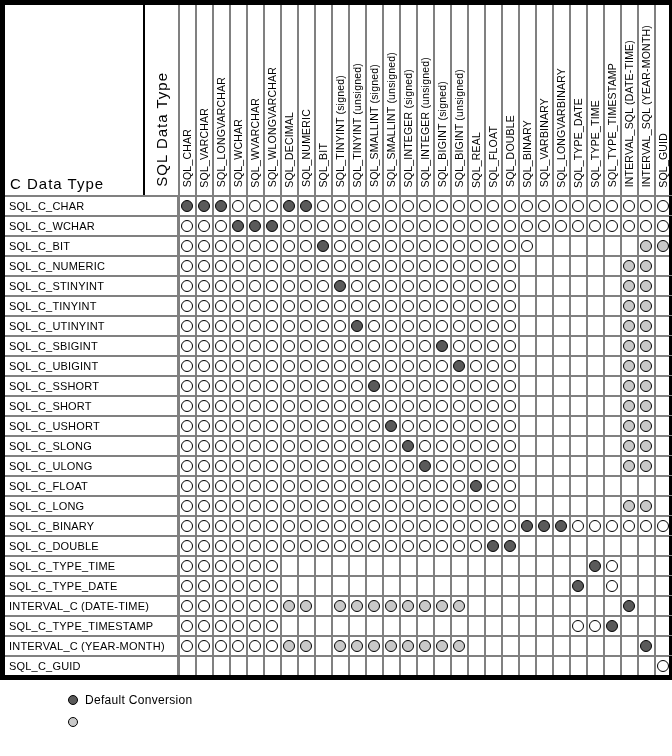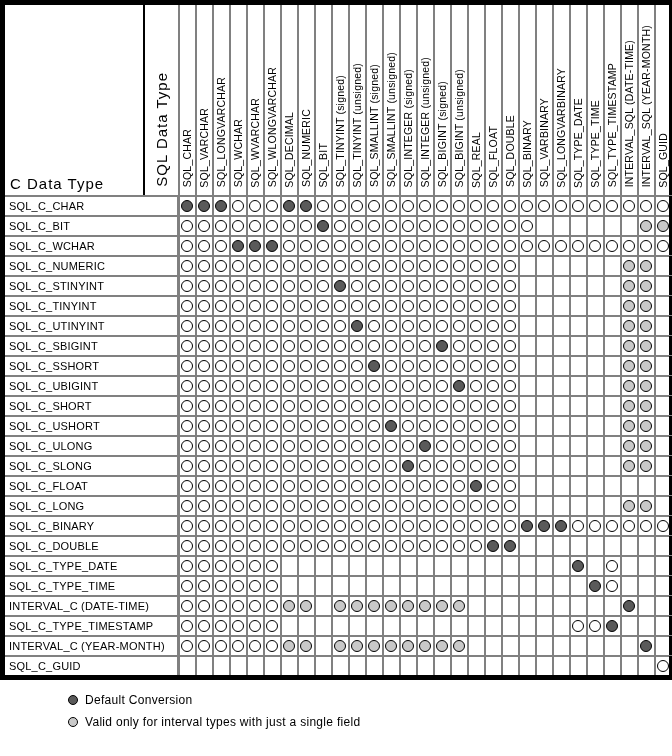--- a/index.html
+++ b/index.html
@@ -176,20 +176,52 @@
         <td class="cell"><span class="dot dot-supported"></span></td>
         <td class="cell"><span class="dot dot-supported"></span></td>
         <td class="cell"><span class="dot dot-supported"></span></td>
         <td class="cell"><span class="dot dot-supported"></span></td>
         <td class="cell"><span class="dot dot-supported"></span></td>
         <td class="cell"><span class="dot dot-supported"></span></td>
         <td class="cell"><span class="dot dot-supported"></span></td>
         <td class="cell"><span class="dot dot-supported"></span></td>
       </tr>
       <tr>
+        <th class="rowhead" colspan="2">SQL_C_WCHAR</th>
+        <td class="cell"><span class="dot dot-supported"></span></td>
+        <td class="cell"><span class="dot dot-supported"></span></td>
+        <td class="cell"><span class="dot dot-supported"></span></td>
+        <td class="cell"><span class="dot dot-default"></span></td>
+        <td class="cell"><span class="dot dot-default"></span></td>
+        <td class="cell"><span class="dot dot-default"></span></td>
+        <td class="cell"><span class="dot dot-supported"></span></td>
+        <td class="cell"><span class="dot dot-supported"></span></td>
+        <td class="cell"><span class="dot dot-supported"></span></td>
+        <td class="cell"><span class="dot dot-supported"></span></td>
+        <td class="cell"><span class="dot dot-supported"></span></td>
+        <td class="cell"><span class="dot dot-supported"></span></td>
+        <td class="cell"><span class="dot dot-supported"></span></td>
+        <td class="cell"><span class="dot dot-supported"></span></td>
+        <td class="cell"><span class="dot dot-supported"></span></td>
+        <td class="cell"><span class="dot dot-supported"></span></td>
+        <td class="cell"><span class="dot dot-supported"></span></td>
+        <td class="cell"><span class="dot dot-supported"></span></td>
+        <td class="cell"><span class="dot dot-supported"></span></td>
+        <td class="cell"><span class="dot dot-supported"></span></td>
+        <td class="cell"><span class="dot dot-supported"></span></td>
+        <td class="cell"><span class="dot dot-supported"></span></td>
+        <td class="cell"><span class="dot dot-supported"></span></td>
+        <td class="cell"><span class="dot dot-supported"></span></td>
+        <td class="cell"><span class="dot dot-supported"></span></td>
+        <td class="cell"><span class="dot dot-supported"></span></td>
+        <td class="cell"><span class="dot dot-supported"></span></td>
+        <td class="cell"><span class="dot dot-supported"></span></td>
+        <td class="cell"><span class="dot dot-supported"></span></td>
+      </tr>
+      <tr>
         <th class="rowhead" colspan="2">SQL_C_BIT</th>
         <td class="cell"><span class="dot dot-supported"></span></td>
         <td class="cell"><span class="dot dot-supported"></span></td>
         <td class="cell"><span class="dot dot-supported"></span></td>
         <td class="cell"><span class="dot dot-supported"></span></td>
         <td class="cell"><span class="dot dot-supported"></span></td>
         <td class="cell"><span class="dot dot-supported"></span></td>
         <td class="cell"><span class="dot dot-supported"></span></td>
         <td class="cell"><span class="dot dot-supported"></span></td>
         <td class="cell"><span class="dot dot-default"></span></td>
@@ -209,52 +241,20 @@
         <td class="cell"></td>
         <td class="cell"></td>
         <td class="cell"></td>
         <td class="cell"></td>
         <td class="cell"></td>
         <td class="cell"><span class="dot dot-interval"></span></td>
         <td class="cell"><span class="dot dot-interval"></span></td>
         <td class="cell"></td>
       </tr>
       <tr>
-        <th class="rowhead" colspan="2">SQL_C_WCHAR</th>
-        <td class="cell"><span class="dot dot-supported"></span></td>
-        <td class="cell"><span class="dot dot-supported"></span></td>
-        <td class="cell"><span class="dot dot-supported"></span></td>
-        <td class="cell"><span class="dot dot-default"></span></td>
-        <td class="cell"><span class="dot dot-default"></span></td>
-        <td class="cell"><span class="dot dot-default"></span></td>
-        <td class="cell"><span class="dot dot-supported"></span></td>
-        <td class="cell"><span class="dot dot-supported"></span></td>
-        <td class="cell"><span class="dot dot-supported"></span></td>
-        <td class="cell"><span class="dot dot-supported"></span></td>
-        <td class="cell"><span class="dot dot-supported"></span></td>
-        <td class="cell"><span class="dot dot-supported"></span></td>
-        <td class="cell"><span class="dot dot-supported"></span></td>
-        <td class="cell"><span class="dot dot-supported"></span></td>
-        <td class="cell"><span class="dot dot-supported"></span></td>
-        <td class="cell"><span class="dot dot-supported"></span></td>
-        <td class="cell"><span class="dot dot-supported"></span></td>
-        <td class="cell"><span class="dot dot-supported"></span></td>
-        <td class="cell"><span class="dot dot-supported"></span></td>
-        <td class="cell"><span class="dot dot-supported"></span></td>
-        <td class="cell"><span class="dot dot-supported"></span></td>
-        <td class="cell"><span class="dot dot-supported"></span></td>
-        <td class="cell"><span class="dot dot-supported"></span></td>
-        <td class="cell"><span class="dot dot-supported"></span></td>
-        <td class="cell"><span class="dot dot-supported"></span></td>
-        <td class="cell"><span class="dot dot-supported"></span></td>
-        <td class="cell"><span class="dot dot-supported"></span></td>
-        <td class="cell"><span class="dot dot-supported"></span></td>
-        <td class="cell"><span class="dot dot-supported"></span></td>
-      </tr>
-      <tr>
         <th class="rowhead" colspan="2">SQL_C_NUMERIC</th>
         <td class="cell"><span class="dot dot-supported"></span></td>
         <td class="cell"><span class="dot dot-supported"></span></td>
         <td class="cell"><span class="dot dot-supported"></span></td>
         <td class="cell"><span class="dot dot-supported"></span></td>
         <td class="cell"><span class="dot dot-supported"></span></td>
         <td class="cell"><span class="dot dot-supported"></span></td>
         <td class="cell"><span class="dot dot-supported"></span></td>
         <td class="cell"><span class="dot dot-supported"></span></td>
         <td class="cell"><span class="dot dot-supported"></span></td>
@@ -401,20 +401,52 @@
         <td class="cell"></td>
         <td class="cell"></td>
         <td class="cell"></td>
         <td class="cell"></td>
         <td class="cell"></td>
         <td class="cell"><span class="dot dot-interval"></span></td>
         <td class="cell"><span class="dot dot-interval"></span></td>
         <td class="cell"></td>
       </tr>
       <tr>
+        <th class="rowhead" colspan="2">SQL_C_UBIGINT</th>
+        <td class="cell"><span class="dot dot-supported"></span></td>
+        <td class="cell"><span class="dot dot-supported"></span></td>
+        <td class="cell"><span class="dot dot-supported"></span></td>
+        <td class="cell"><span class="dot dot-supported"></span></td>
+        <td class="cell"><span class="dot dot-supported"></span></td>
+        <td class="cell"><span class="dot dot-supported"></span></td>
+        <td class="cell"><span class="dot dot-supported"></span></td>
+        <td class="cell"><span class="dot dot-supported"></span></td>
+        <td class="cell"><span class="dot dot-supported"></span></td>
+        <td class="cell"><span class="dot dot-supported"></span></td>
+        <td class="cell"><span class="dot dot-supported"></span></td>
+        <td class="cell"><span class="dot dot-supported"></span></td>
+        <td class="cell"><span class="dot dot-supported"></span></td>
+        <td class="cell"><span class="dot dot-supported"></span></td>
+        <td class="cell"><span class="dot dot-supported"></span></td>
+        <td class="cell"><span class="dot dot-supported"></span></td>
+        <td class="cell"><span class="dot dot-default"></span></td>
+        <td class="cell"><span class="dot dot-supported"></span></td>
+        <td class="cell"><span class="dot dot-supported"></span></td>
+        <td class="cell"><span class="dot dot-supported"></span></td>
+        <td class="cell"></td>
+        <td class="cell"></td>
+        <td class="cell"></td>
+        <td class="cell"></td>
+        <td class="cell"></td>
+        <td class="cell"></td>
+        <td class="cell"><span class="dot dot-interval"></span></td>
+        <td class="cell"><span class="dot dot-interval"></span></td>
+        <td class="cell"></td>
+      </tr>
+      <tr>
         <th class="rowhead" colspan="2">SQL_C_SSHORT</th>
         <td class="cell"><span class="dot dot-supported"></span></td>
         <td class="cell"><span class="dot dot-supported"></span></td>
         <td class="cell"><span class="dot dot-supported"></span></td>
         <td class="cell"><span class="dot dot-supported"></span></td>
         <td class="cell"><span class="dot dot-supported"></span></td>
         <td class="cell"><span class="dot dot-supported"></span></td>
         <td class="cell"><span class="dot dot-supported"></span></td>
         <td class="cell"><span class="dot dot-supported"></span></td>
         <td class="cell"><span class="dot dot-supported"></span></td>
@@ -433,52 +465,20 @@
         <td class="cell"></td>
         <td class="cell"></td>
         <td class="cell"></td>
         <td class="cell"></td>
         <td class="cell"></td>
         <td class="cell"><span class="dot dot-interval"></span></td>
         <td class="cell"><span class="dot dot-interval"></span></td>
         <td class="cell"></td>
       </tr>
       <tr>
-        <th class="rowhead" colspan="2">SQL_C_UBIGINT</th>
-        <td class="cell"><span class="dot dot-supported"></span></td>
-        <td class="cell"><span class="dot dot-supported"></span></td>
-        <td class="cell"><span class="dot dot-supported"></span></td>
-        <td class="cell"><span class="dot dot-supported"></span></td>
-        <td class="cell"><span class="dot dot-supported"></span></td>
-        <td class="cell"><span class="dot dot-supported"></span></td>
-        <td class="cell"><span class="dot dot-supported"></span></td>
-        <td class="cell"><span class="dot dot-supported"></span></td>
-        <td class="cell"><span class="dot dot-supported"></span></td>
-        <td class="cell"><span class="dot dot-supported"></span></td>
-        <td class="cell"><span class="dot dot-supported"></span></td>
-        <td class="cell"><span class="dot dot-supported"></span></td>
-        <td class="cell"><span class="dot dot-supported"></span></td>
-        <td class="cell"><span class="dot dot-supported"></span></td>
-        <td class="cell"><span class="dot dot-supported"></span></td>
-        <td class="cell"><span class="dot dot-supported"></span></td>
-        <td class="cell"><span class="dot dot-default"></span></td>
-        <td class="cell"><span class="dot dot-supported"></span></td>
-        <td class="cell"><span class="dot dot-supported"></span></td>
-        <td class="cell"><span class="dot dot-supported"></span></td>
-        <td class="cell"></td>
-        <td class="cell"></td>
-        <td class="cell"></td>
-        <td class="cell"></td>
-        <td class="cell"></td>
-        <td class="cell"></td>
-        <td class="cell"><span class="dot dot-interval"></span></td>
-        <td class="cell"><span class="dot dot-interval"></span></td>
-        <td class="cell"></td>
-      </tr>
-      <tr>
         <th class="rowhead" colspan="2">SQL_C_SHORT</th>
         <td class="cell"><span class="dot dot-supported"></span></td>
         <td class="cell"><span class="dot dot-supported"></span></td>
         <td class="cell"><span class="dot dot-supported"></span></td>
         <td class="cell"><span class="dot dot-supported"></span></td>
         <td class="cell"><span class="dot dot-supported"></span></td>
         <td class="cell"><span class="dot dot-supported"></span></td>
         <td class="cell"><span class="dot dot-supported"></span></td>
         <td class="cell"><span class="dot dot-supported"></span></td>
         <td class="cell"><span class="dot dot-supported"></span></td>
@@ -529,20 +529,52 @@
         <td class="cell"></td>
         <td class="cell"></td>
         <td class="cell"></td>
         <td class="cell"></td>
         <td class="cell"></td>
         <td class="cell"><span class="dot dot-interval"></span></td>
         <td class="cell"><span class="dot dot-interval"></span></td>
         <td class="cell"></td>
       </tr>
       <tr>
+        <th class="rowhead" colspan="2">SQL_C_SLONG</th>
+        <td class="cell"><span class="dot dot-supported"></span></td>
+        <td class="cell"><span class="dot dot-supported"></span></td>
+        <td class="cell"><span class="dot dot-supported"></span></td>
+        <td class="cell"><span class="dot dot-supported"></span></td>
+        <td class="cell"><span class="dot dot-supported"></span></td>
+        <td class="cell"><span class="dot dot-supported"></span></td>
+        <td class="cell"><span class="dot dot-supported"></span></td>
+        <td class="cell"><span class="dot dot-supported"></span></td>
+        <td class="cell"><span class="dot dot-supported"></span></td>
+        <td class="cell"><span class="dot dot-supported"></span></td>
+        <td class="cell"><span class="dot dot-supported"></span></td>
+        <td class="cell"><span class="dot dot-supported"></span></td>
+        <td class="cell"><span class="dot dot-supported"></span></td>
+        <td class="cell"><span class="dot dot-default"></span></td>
+        <td class="cell"><span class="dot dot-supported"></span></td>
+        <td class="cell"><span class="dot dot-supported"></span></td>
+        <td class="cell"><span class="dot dot-supported"></span></td>
+        <td class="cell"><span class="dot dot-supported"></span></td>
+        <td class="cell"><span class="dot dot-supported"></span></td>
+        <td class="cell"><span class="dot dot-supported"></span></td>
+        <td class="cell"></td>
+        <td class="cell"></td>
+        <td class="cell"></td>
+        <td class="cell"></td>
+        <td class="cell"></td>
+        <td class="cell"></td>
+        <td class="cell"><span class="dot dot-interval"></span></td>
+        <td class="cell"><span class="dot dot-interval"></span></td>
+        <td class="cell"></td>
+      </tr>
+      <tr>
         <th class="rowhead" colspan="2">SQL_C_ULONG</th>
         <td class="cell"><span class="dot dot-supported"></span></td>
         <td class="cell"><span class="dot dot-supported"></span></td>
         <td class="cell"><span class="dot dot-supported"></span></td>
         <td class="cell"><span class="dot dot-supported"></span></td>
         <td class="cell"><span class="dot dot-supported"></span></td>
         <td class="cell"><span class="dot dot-supported"></span></td>
         <td class="cell"><span class="dot dot-supported"></span></td>
         <td class="cell"><span class="dot dot-supported"></span></td>
         <td class="cell"><span class="dot dot-supported"></span></td>
@@ -561,52 +593,20 @@
         <td class="cell"></td>
         <td class="cell"></td>
         <td class="cell"></td>
         <td class="cell"></td>
         <td class="cell"></td>
         <td class="cell"><span class="dot dot-interval"></span></td>
         <td class="cell"><span class="dot dot-interval"></span></td>
         <td class="cell"></td>
       </tr>
       <tr>
-        <th class="rowhead" colspan="2">SQL_C_SLONG</th>
-        <td class="cell"><span class="dot dot-supported"></span></td>
-        <td class="cell"><span class="dot dot-supported"></span></td>
-        <td class="cell"><span class="dot dot-supported"></span></td>
-        <td class="cell"><span class="dot dot-supported"></span></td>
-        <td class="cell"><span class="dot dot-supported"></span></td>
-        <td class="cell"><span class="dot dot-supported"></span></td>
-        <td class="cell"><span class="dot dot-supported"></span></td>
-        <td class="cell"><span class="dot dot-supported"></span></td>
-        <td class="cell"><span class="dot dot-supported"></span></td>
-        <td class="cell"><span class="dot dot-supported"></span></td>
-        <td class="cell"><span class="dot dot-supported"></span></td>
-        <td class="cell"><span class="dot dot-supported"></span></td>
-        <td class="cell"><span class="dot dot-supported"></span></td>
-        <td class="cell"><span class="dot dot-default"></span></td>
-        <td class="cell"><span class="dot dot-supported"></span></td>
-        <td class="cell"><span class="dot dot-supported"></span></td>
-        <td class="cell"><span class="dot dot-supported"></span></td>
-        <td class="cell"><span class="dot dot-supported"></span></td>
-        <td class="cell"><span class="dot dot-supported"></span></td>
-        <td class="cell"><span class="dot dot-supported"></span></td>
-        <td class="cell"></td>
-        <td class="cell"></td>
-        <td class="cell"></td>
-        <td class="cell"></td>
-        <td class="cell"></td>
-        <td class="cell"></td>
-        <td class="cell"><span class="dot dot-interval"></span></td>
-        <td class="cell"><span class="dot dot-interval"></span></td>
-        <td class="cell"></td>
-      </tr>
-      <tr>
         <th class="rowhead" colspan="2">SQL_C_FLOAT</th>
         <td class="cell"><span class="dot dot-supported"></span></td>
         <td class="cell"><span class="dot dot-supported"></span></td>
         <td class="cell"><span class="dot dot-supported"></span></td>
         <td class="cell"><span class="dot dot-supported"></span></td>
         <td class="cell"><span class="dot dot-supported"></span></td>
         <td class="cell"><span class="dot dot-supported"></span></td>
         <td class="cell"><span class="dot dot-supported"></span></td>
         <td class="cell"><span class="dot dot-supported"></span></td>
         <td class="cell"><span class="dot dot-supported"></span></td>
@@ -721,20 +721,52 @@
         <td class="cell"></td>
         <td class="cell"></td>
         <td class="cell"></td>
         <td class="cell"></td>
         <td class="cell"></td>
         <td class="cell"></td>
         <td class="cell"></td>
         <td class="cell"></td>
       </tr>
       <tr>
+        <th class="rowhead" colspan="2">SQL_C_TYPE_TIME</th>
+        <td class="cell"><span class="dot dot-supported"></span></td>
+        <td class="cell"><span class="dot dot-supported"></span></td>
+        <td class="cell"><span class="dot dot-supported"></span></td>
+        <td class="cell"><span class="dot dot-supported"></span></td>
+        <td class="cell"><span class="dot dot-supported"></span></td>
+        <td class="cell"><span class="dot dot-supported"></span></td>
+        <td class="cell"></td>
+        <td class="cell"></td>
+        <td class="cell"></td>
+        <td class="cell"></td>
+        <td class="cell"></td>
+        <td class="cell"></td>
+        <td class="cell"></td>
+        <td class="cell"></td>
+        <td class="cell"></td>
+        <td class="cell"></td>
+        <td class="cell"></td>
+        <td class="cell"></td>
+        <td class="cell"></td>
+        <td class="cell"></td>
+        <td class="cell"></td>
+        <td class="cell"></td>
+        <td class="cell"></td>
+        <td class="cell"></td>
+        <td class="cell"><span class="dot dot-default"></span></td>
+        <td class="cell"><span class="dot dot-supported"></span></td>
+        <td class="cell"></td>
+        <td class="cell"></td>
+        <td class="cell"></td>
+      </tr>
+      <tr>
         <th class="rowhead" colspan="2">SQL_C_TYPE_DATE</th>
         <td class="cell"><span class="dot dot-supported"></span></td>
         <td class="cell"><span class="dot dot-supported"></span></td>
         <td class="cell"><span class="dot dot-supported"></span></td>
         <td class="cell"><span class="dot dot-supported"></span></td>
         <td class="cell"><span class="dot dot-supported"></span></td>
         <td class="cell"><span class="dot dot-supported"></span></td>
         <td class="cell"></td>
         <td class="cell"></td>
         <td class="cell"></td>
@@ -747,52 +779,20 @@
         <td class="cell"></td>
         <td class="cell"></td>
         <td class="cell"></td>
         <td class="cell"></td>
         <td class="cell"></td>
         <td class="cell"></td>
         <td class="cell"></td>
         <td class="cell"></td>
         <td class="cell"><span class="dot dot-default"></span></td>
         <td class="cell"></td>
-        <td class="cell"><span class="dot dot-supported"></span></td>
-        <td class="cell"></td>
-        <td class="cell"></td>
-        <td class="cell"></td>
-      </tr>
-      <tr>
-        <th class="rowhead" colspan="2">SQL_C_TYPE_TIME</th>
-        <td class="cell"><span class="dot dot-supported"></span></td>
-        <td class="cell"><span class="dot dot-supported"></span></td>
-        <td class="cell"><span class="dot dot-supported"></span></td>
-        <td class="cell"><span class="dot dot-supported"></span></td>
-        <td class="cell"><span class="dot dot-supported"></span></td>
-        <td class="cell"><span class="dot dot-supported"></span></td>
-        <td class="cell"></td>
-        <td class="cell"></td>
-        <td class="cell"></td>
-        <td class="cell"></td>
-        <td class="cell"></td>
-        <td class="cell"></td>
-        <td class="cell"></td>
-        <td class="cell"></td>
-        <td class="cell"></td>
-        <td class="cell"></td>
-        <td class="cell"></td>
-        <td class="cell"></td>
-        <td class="cell"></td>
-        <td class="cell"></td>
-        <td class="cell"></td>
-        <td class="cell"></td>
-        <td class="cell"></td>
-        <td class="cell"></td>
-        <td class="cell"><span class="dot dot-default"></span></td>
         <td class="cell"><span class="dot dot-supported"></span></td>
         <td class="cell"></td>
         <td class="cell"></td>
         <td class="cell"></td>
       </tr>
       <tr>
         <th class="rowhead" colspan="2">INTERVAL_C (DATE-TIME)</th>
         <td class="cell"><span class="dot dot-supported"></span></td>
         <td class="cell"><span class="dot dot-supported"></span></td>
         <td class="cell"><span class="dot dot-supported"></span></td>
@@ -922,15 +922,14 @@
     </tbody>
 </table>
 
 <div class="legend">
   <div class="legend-item">
     <span class="dot dot-default legend-dot"></span>
     <span class="legend-label">Default Conversion</span>
   </div>
   <div class="legend-item">
     <span class="dot dot-interval legend-dot"></span>
-    <span class="legend-label">Valid only for interval types with just a single field</span>
   </div>
 </div>
 
 </body></html>

